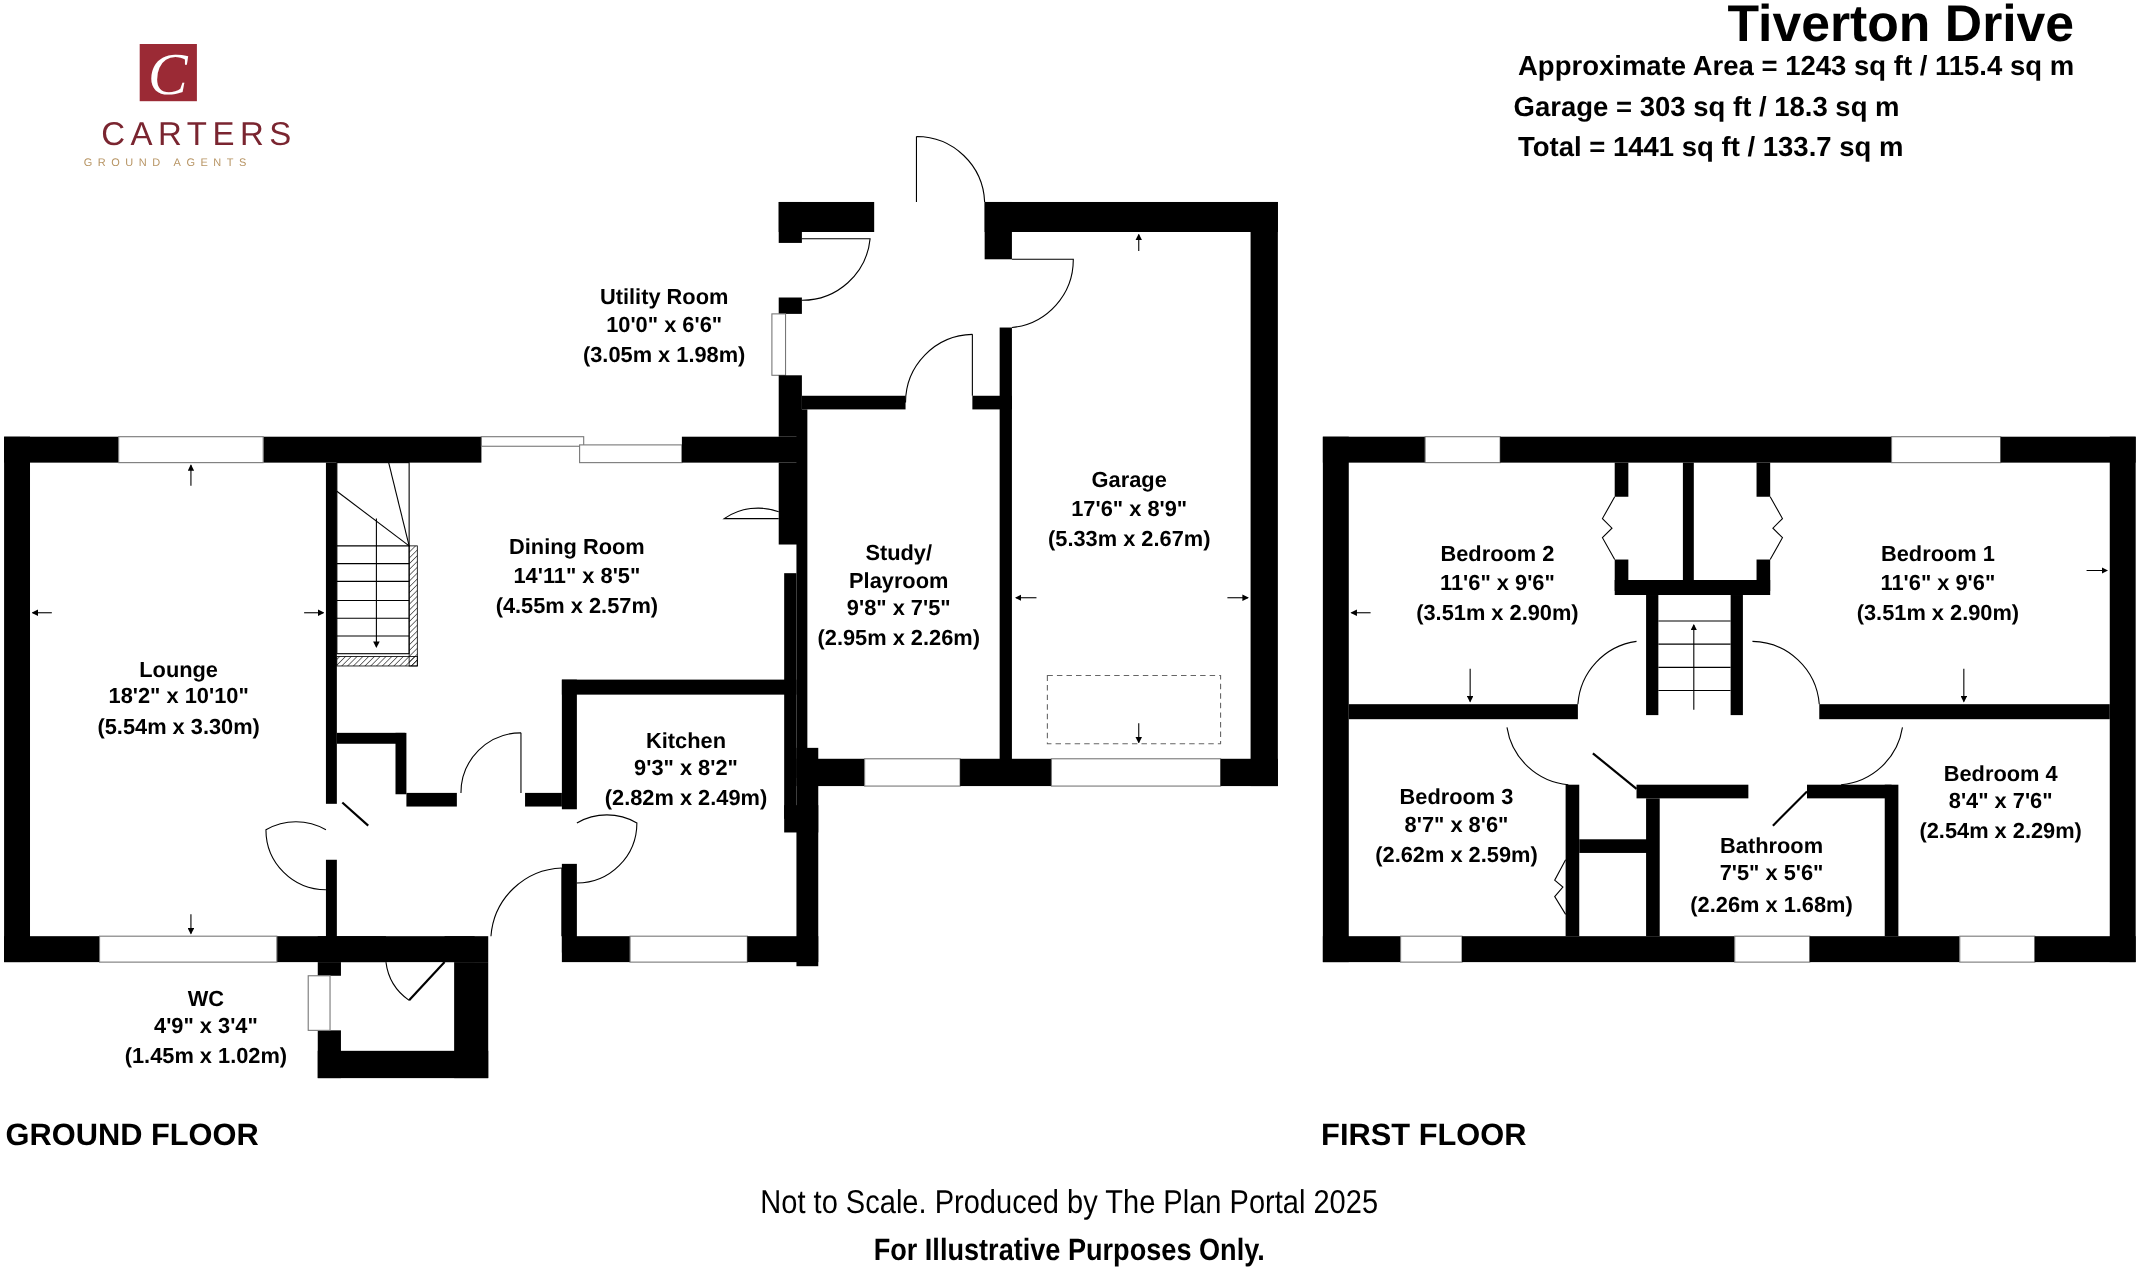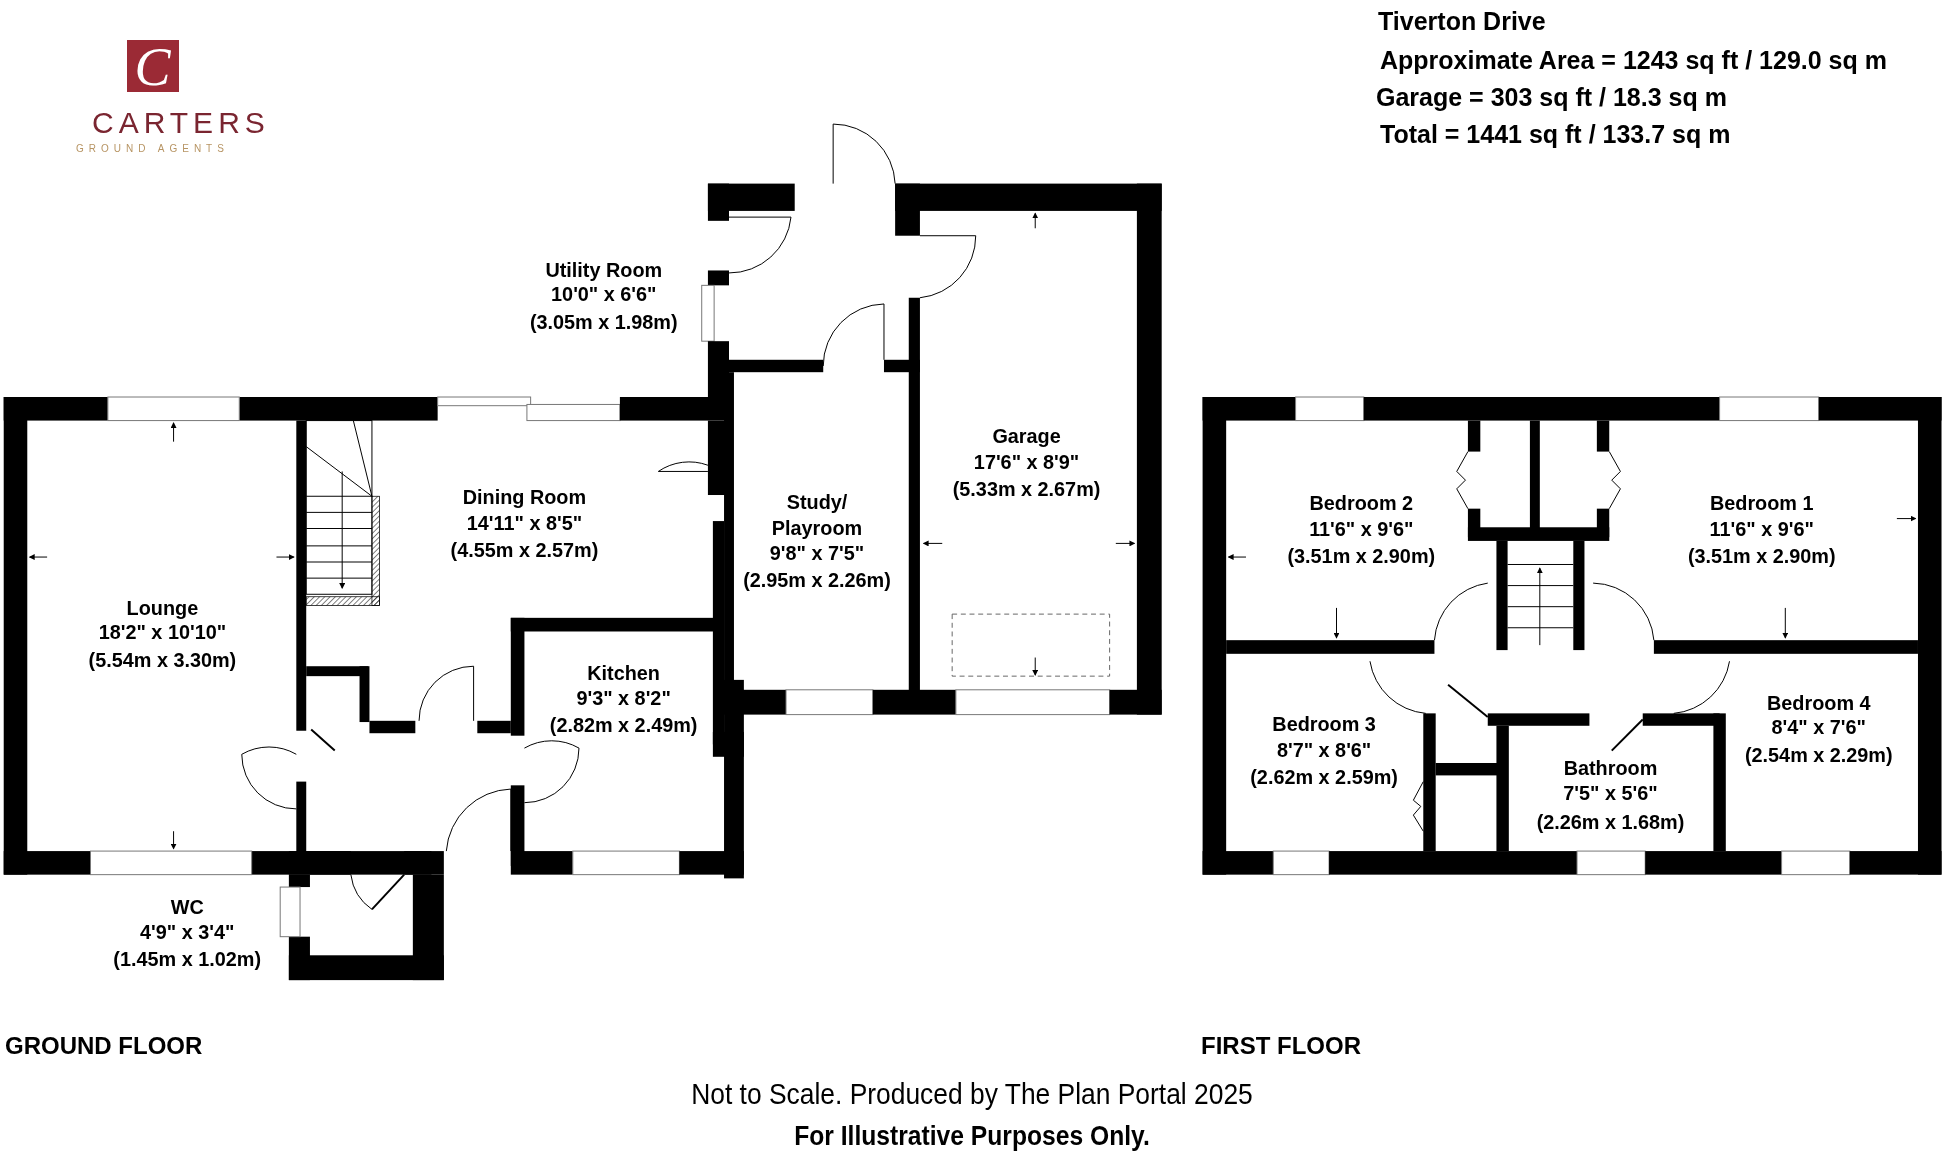--- a/index.html
+++ b/index.html
@@ -16,42 +16,42 @@
 
   .logo { position: absolute; left: 60px; top: 40px; width: 185px; text-align: center; }
   .logo-mark { width: 52px; height: 52px; background: #9b2a35; margin: 0 auto;
                color: #fff; font-family: "Liberation Serif", "DejaVu Serif", serif;
                font-style: italic; font-size: 54px; line-height: 54px; overflow: hidden; }
   .logo-name { color: #7a2530; font-size: 30px; letter-spacing: 5px; margin-top: 14px;
                font-family: "Liberation Sans", sans-serif; font-weight: normal; margin-left: 32px; }
   .logo-sub { color: #b79463; font-size: 10px; letter-spacing: 5px; margin-top: 3px; }
 
   .title-block { position: absolute; left: 1376px; top: 0px; }
-  .title { font-weight: bold; font-size: 25px; line-height: 42px; margin-left: 2px; }
+  .title { font-weight: bold; font-size: 47px; line-height: 42px; margin-left: 2px; text-align: right; }
   .area-line { font-weight: bold; font-size: 25px; line-height: 37px; }
   .area-line.a1 { margin-left: 4px; }
 
-  .floor-label { position: absolute; font-weight: bold; font-size: 24px; margin-top: 16px; }
+  .floor-label { position: absolute; font-weight: bold; font-size: 28px; }
   .footer1 { position: absolute; left: 0; width: 1944px; top: 1077px; text-align: center;
              font-size: 30px; transform: scaleX(0.88); }
   .footer2 { position: absolute; left: 0; width: 1944px; top: 1120px; text-align: center;
              font-size: 28px; font-weight: bold; transform: scaleX(0.88); }
 </style>
 </head>
 <body>
 
 <div class="logo">
   <div class="logo-mark">C</div>
   <div class="logo-name">CARTERS</div>
   <div class="logo-sub">GROUND AGENTS</div>
 </div>
 
 <div class="title-block">
   <div class="title">Tiverton Drive</div>
-  <div class="area-line a1">Approximate Area = 1243 sq ft / 129.0 sq m</div>
+  <div class="area-line a1">Approximate Area = 1243 sq ft / 115.4 sq m</div>
   <div class="area-line">Garage = 303 sq ft / 18.3 sq m</div>
   <div class="area-line a1">Total = 1441 sq ft / 133.7 sq m</div>
 </div>
 
 <svg class="plan" viewBox="0 0 1568 935" preserveAspectRatio="none">
   <defs>
     <marker id="ah" markerWidth="6" markerHeight="6" refX="5" refY="3" orient="auto">
       <path d="M0,0 L6,3 L0,6 z" fill="#000"></path>
     </marker>
     <pattern id="hatch" width="3" height="3" patternUnits="userSpaceOnUse" patternTransform="rotate(45)">

